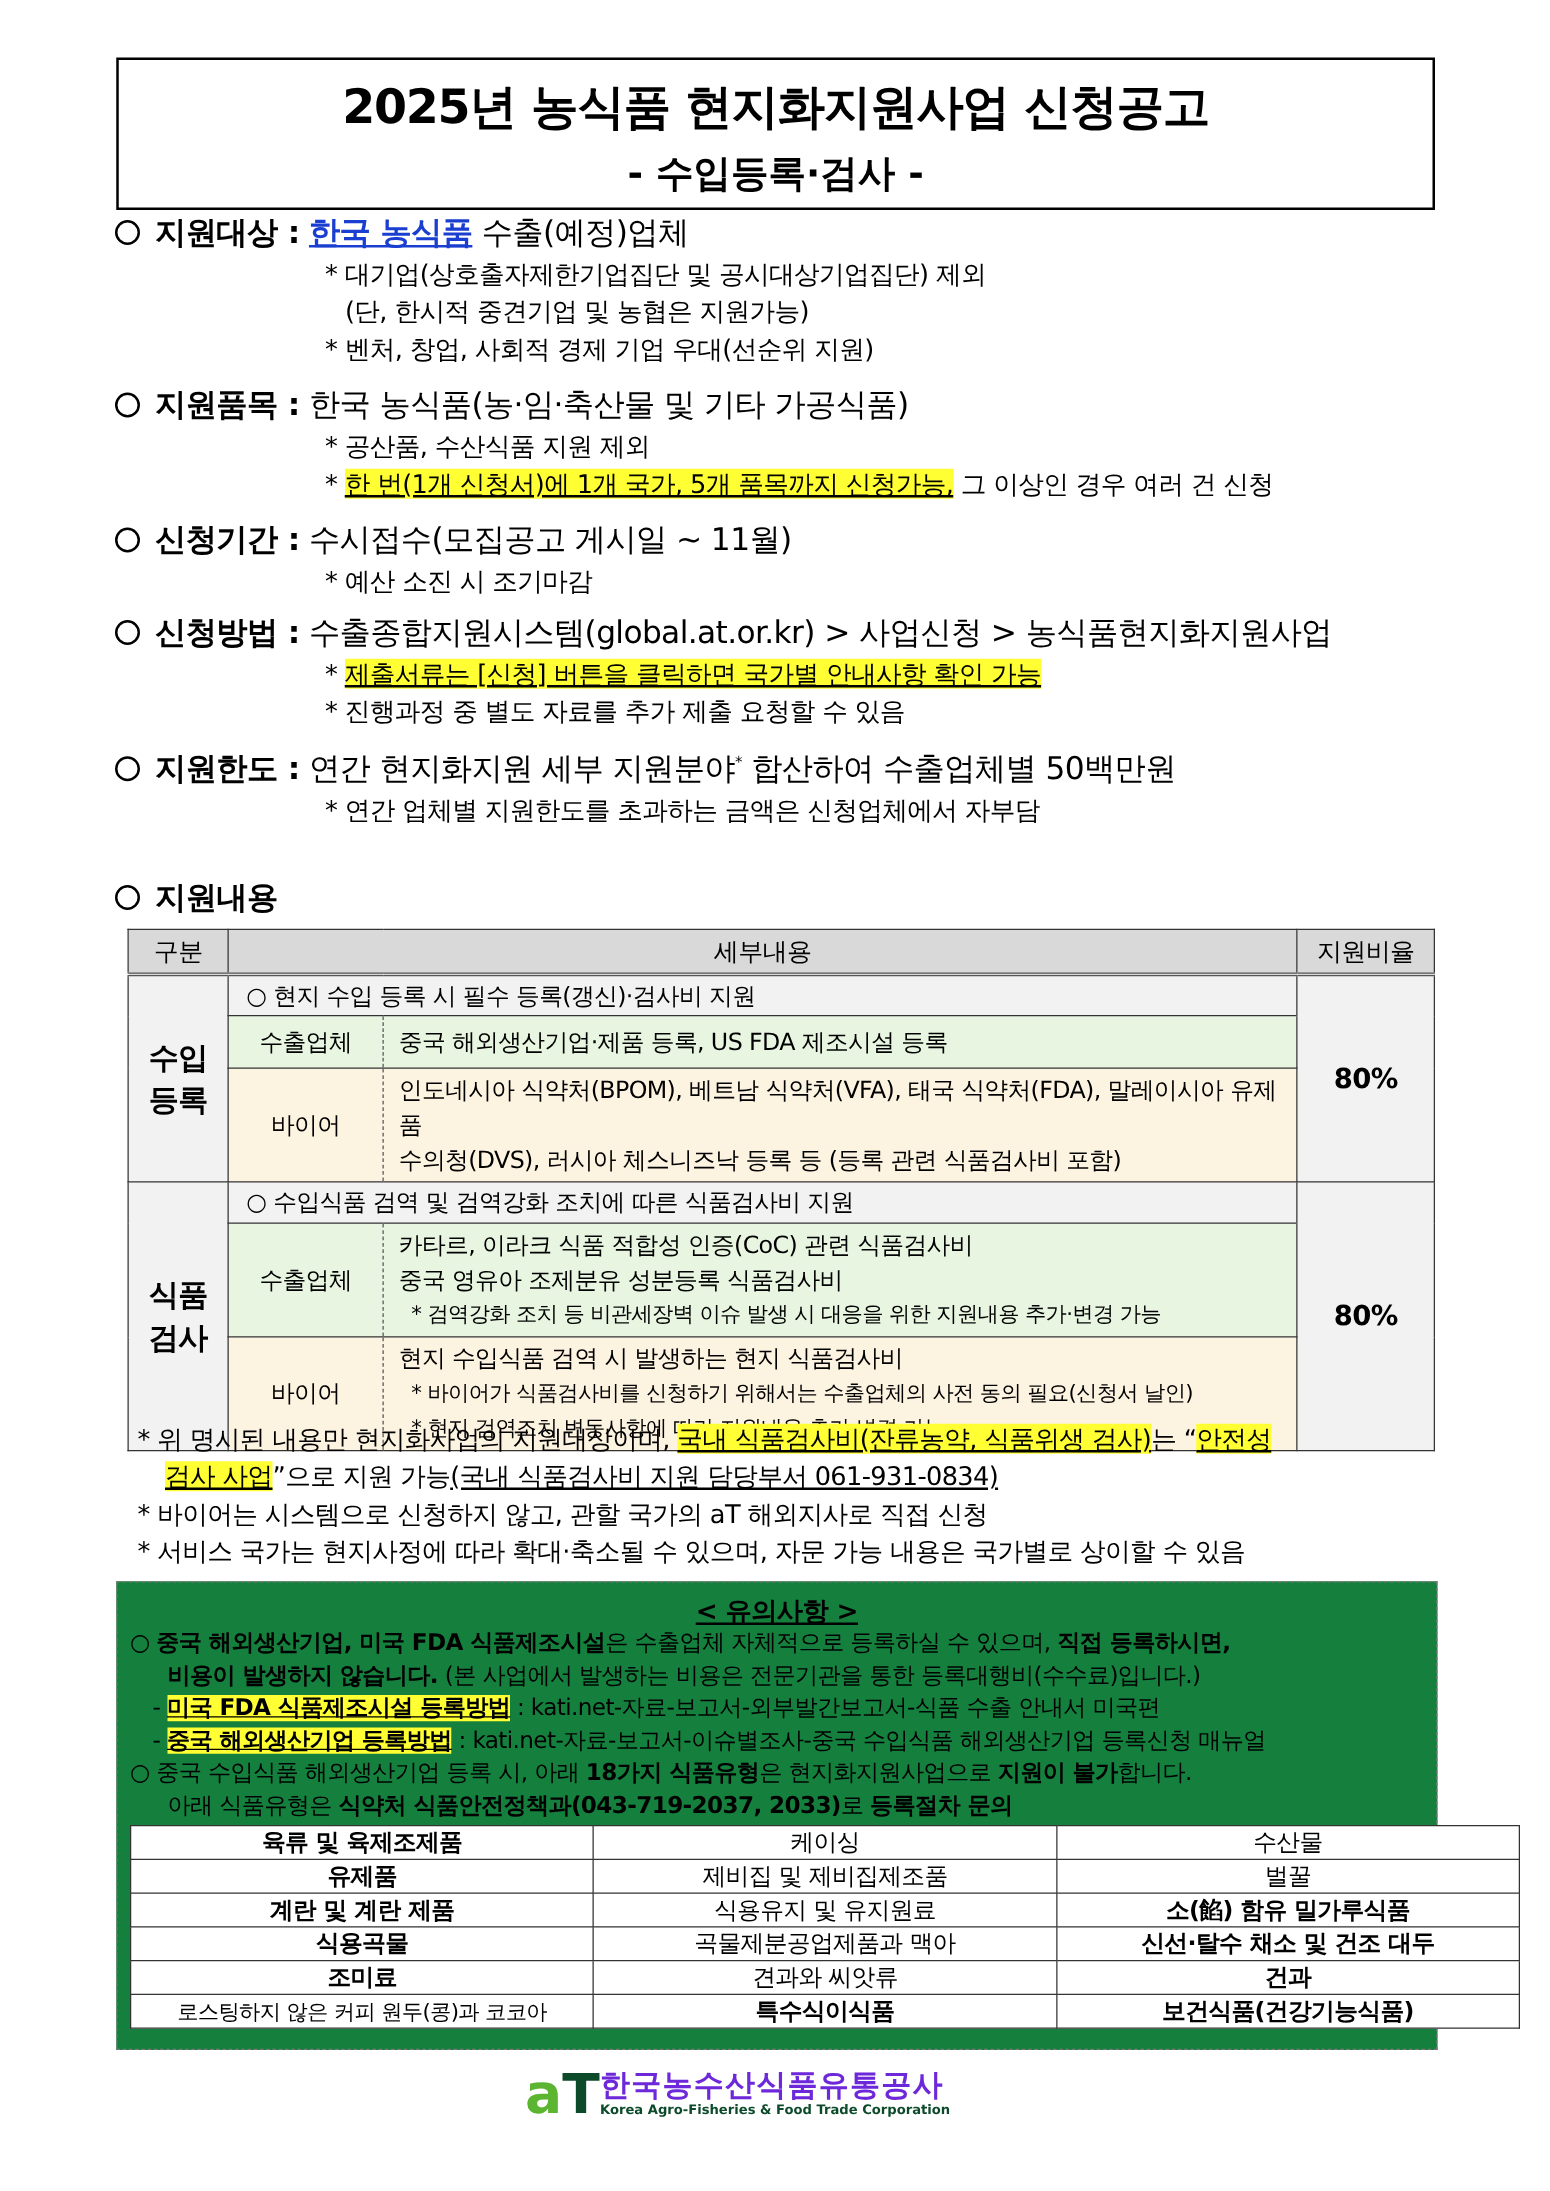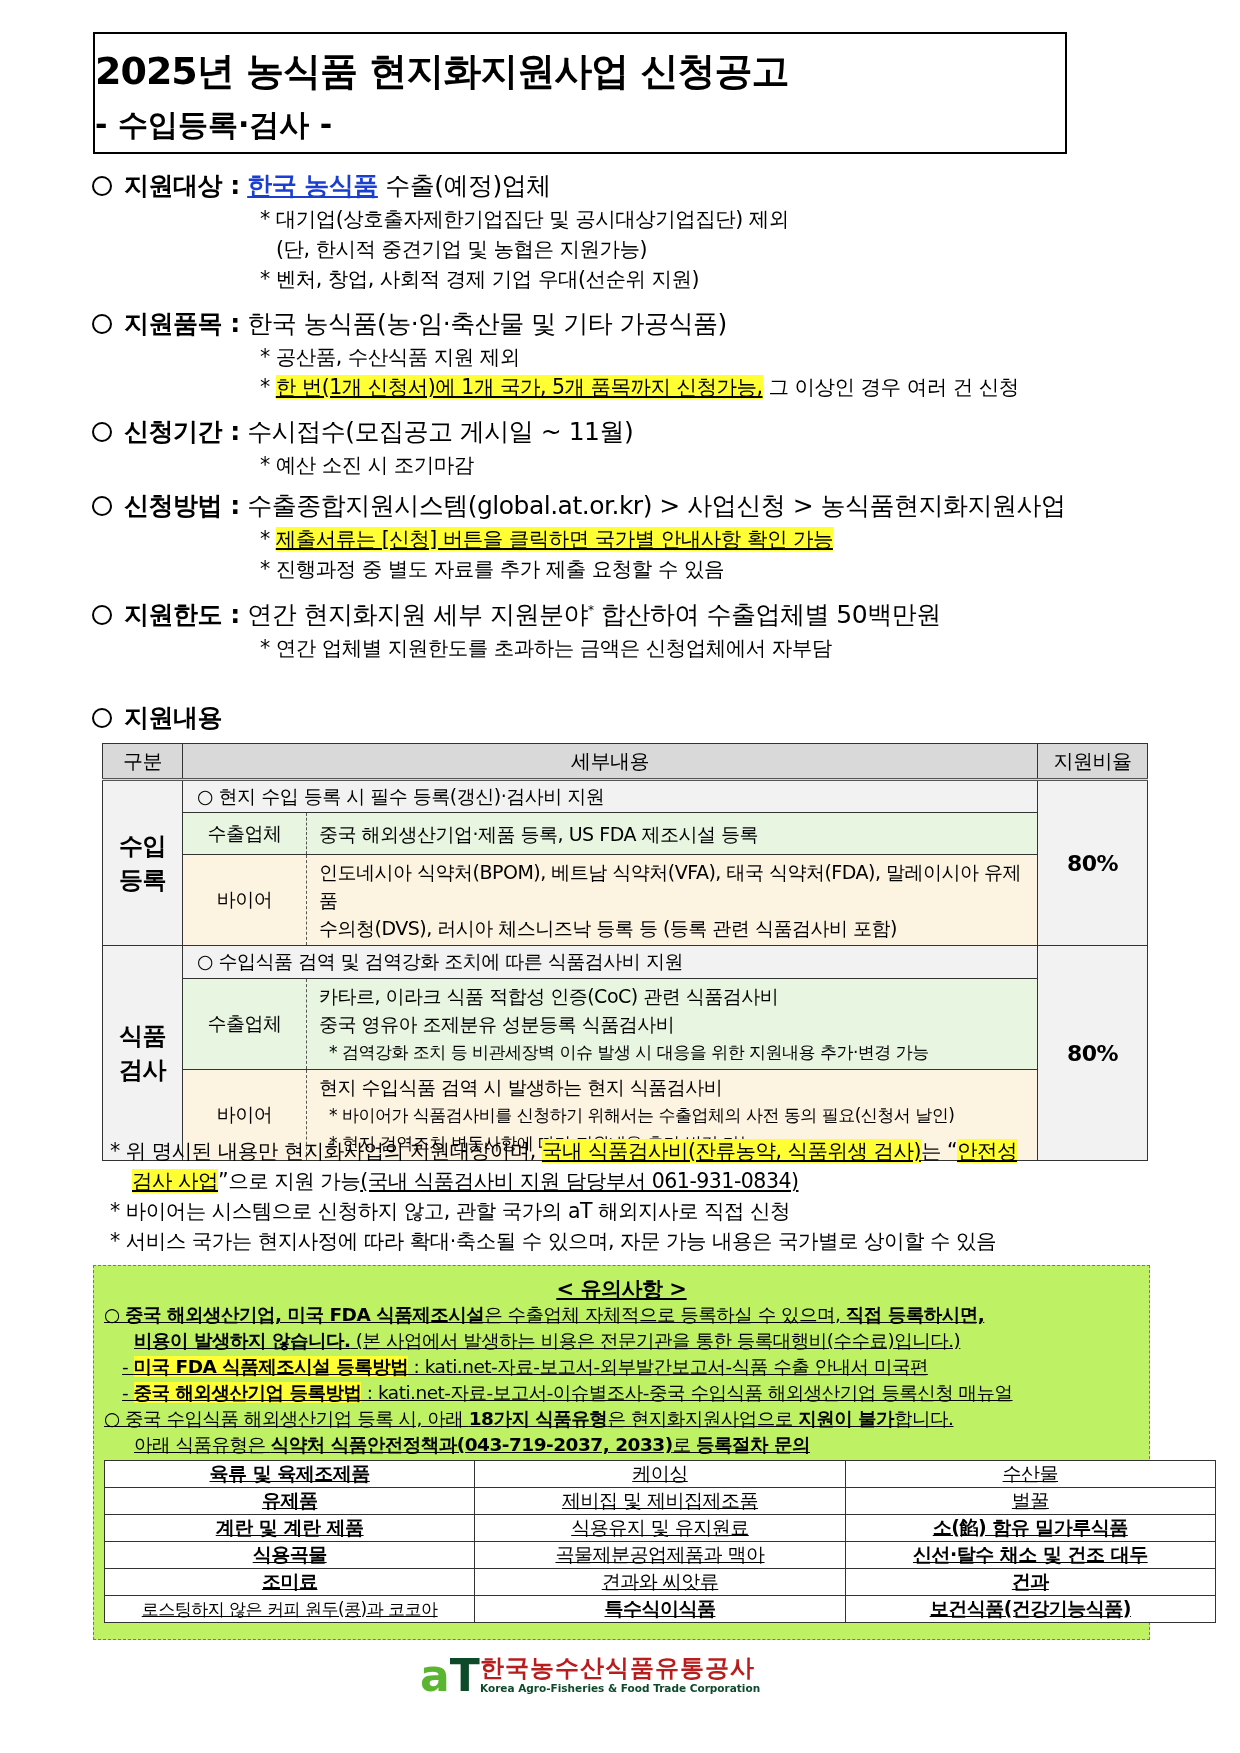--- a/index.html
+++ b/index.html
@@ -1,19 +1,19 @@
 <!DOCTYPE html>
 <html><head>
 <meta charset="utf-8">
 <style>
   * { box-sizing: border-box; margin: 0; padding: 0; }
   html, body { width: 1240px; height: 1753px; background: #ffffff; }
   body { position: relative; font-family: "DejaVu Sans", sans-serif; color: #000; overflow: hidden; }
 
-  .title-box { position: absolute; left: 93px; top: 32px; width: 974px; height: 122px; border: 2.5px solid #000; text-align: left; }
+  .title-box { position: absolute; left: 93px; top: 46px; width: 1055px; height: 122px; border: 2.5px solid #000; text-align: center; }
   .title-main { font-size: 38px; font-weight: bold; margin-top: 12px; letter-spacing: -1px; }
   .title-sub { font-size: 30px; font-weight: bold; margin-top: 8px; }
 
   .section { position: absolute; left: 92px; width: 1080px; }
   .sec-head { font-size: 25px; line-height: 36px; white-space: nowrap; letter-spacing: -0.5px; }
   .sec-head .circle { display: inline-block; width: 20px; height: 20px; border: 2px solid #000; border-radius: 50%; vertical-align: -2px; margin-right: 12px; }
   .sec-head .label { font-weight: bold; }
   .sec-head .value { }
   .sub { font-size: 20.5px; line-height: 30px; padding-left: 168px; white-space: nowrap; letter-spacing: -0.5px; }
   .sub.indent2 { padding-left: 184px; }
@@ -31,37 +31,37 @@
   .green { background: #e8f5e0; }
   .cream { background: #fdf3e1; }
   .detail { padding: 3px 12px; line-height: 28px; border-left: none !important; }
   .detail .note { font-size: 17px; padding-left: 10px; }
 
   .notes { position: absolute; left: 110px; top: 1136px; width: 1050px; font-size: 20.5px; line-height: 30px; letter-spacing: -0.5px; }
   .notes div { white-space: nowrap; }
   .notes .cont { padding-left: 22px; }
   .ul { text-decoration: underline; }
 
-  .caution { position: absolute; left: 93px; top: 1265px; width: 1057px; height: 375px; border: 1px dashed #777; background: #bef264; padding: 0 10px; font-size: 18.5px; letter-spacing: -0.5px; text-decoration: underline; }
+  .caution { position: absolute; left: 93px; top: 1265px; width: 1057px; height: 375px; border: 1px dashed #777; background: #15803d; padding: 0 10px; font-size: 18.5px; letter-spacing: -0.5px; }
   .caution-title { text-align: center; font-weight: bold; font-size: 21px; text-decoration: underline; margin-top: 10px; line-height: 26px; }
   .caution .line { white-space: nowrap; line-height: 26px; }
   .caution .pad { padding-left: 30px; }
   .caution .dash { padding-left: 18px; }
   .caution b { font-weight: bold; }
   .hlb { background: #ffff33; font-weight: bold; text-decoration: underline; }
 
   table.foods { margin-left: 0px; margin-top: 2px; width: 1112px; border-collapse: collapse; background: #fff; font-size: 19px; letter-spacing: -0.5px; padding-left: 15px; }
   table.foods td { border: 1.5px solid #333; text-align: center; height: 26px; width: 33.33%; }
   table.foods td.b { font-weight: bold; }
 
   .logo { position: absolute; left: 420px; top: 1652px; width: 400px; height: 48px; }
   .logo-mark { position: absolute; left: 0; top: 0; font-size: 44px; font-weight: bold; line-height: 48px; font-family: "DejaVu Sans", sans-serif; }
   .logo-mark .a { color: #5cb531; }
   .logo-mark .t { color: #0c4a2a; }
-  .logo-ko { position: absolute; left: 60px; top: 0; font-size: 24px; font-weight: bold; color: #b91c1c; letter-spacing: 1px; }
+  .logo-ko { position: absolute; left: 60px; top: 0; font-size: 24px; font-weight: bold; color: #6d28d9; letter-spacing: 1px; }
   .logo-en { position: absolute; left: 60px; top: 30px; font-size: 10.5px; color: #0c4a2a; font-weight: bold; white-space: nowrap; }
 </style>
 </head>
 <body>
 
 <div class="title-box">
   <div class="title-main">2025년 농식품 현지화지원사업 신청공고</div>
   <div class="title-sub">- 수입등록·검사 -</div>
 </div>
 

